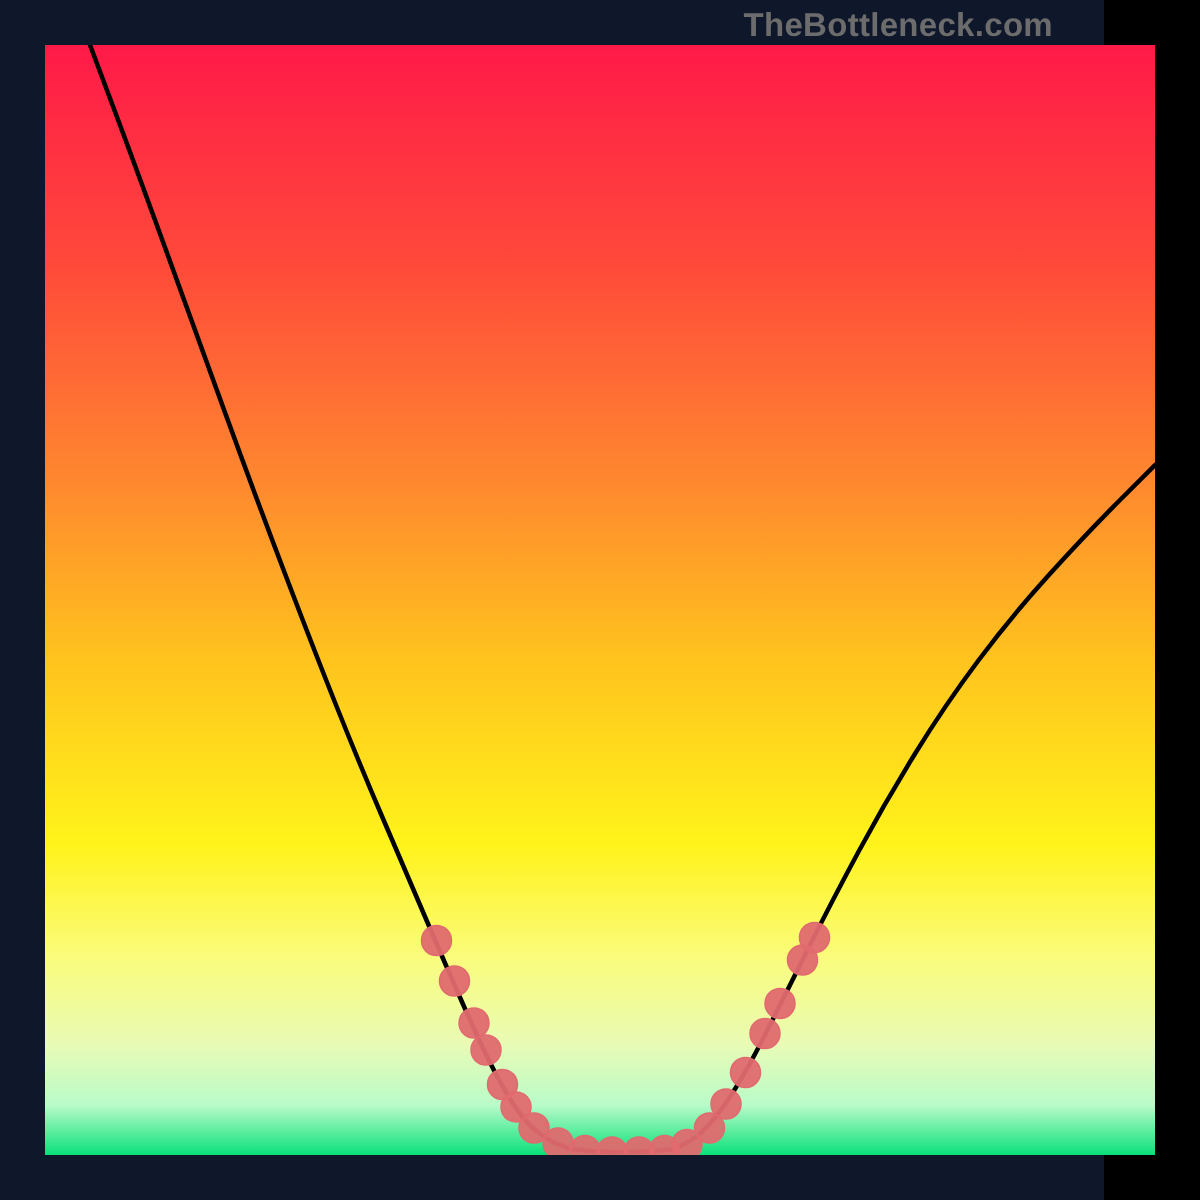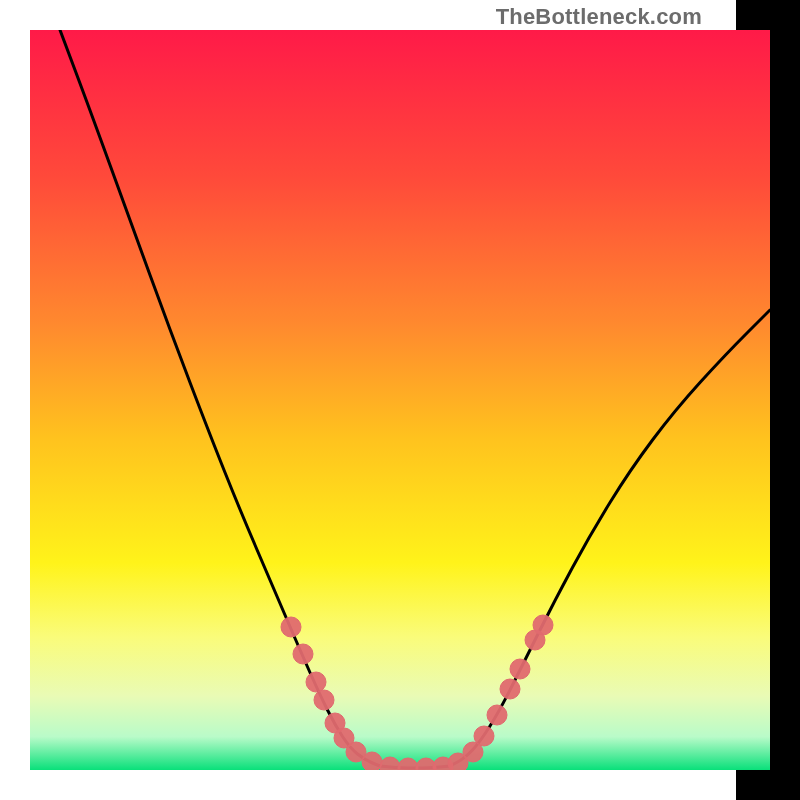--- a/index.html
+++ b/index.html
@@ -7,21 +7,21 @@
     padding: 0;
     width: 800px;
     height: 800px;
     overflow: hidden;
     background: #000;
   }
   .frame {
     position: relative;
     width: 736px;
     height: 800px;
-    background: #ffffff;
+    background: #0f172a;
   }
   .plot-area {
     position: absolute;
     left: 30px;
     top: 30px;
     width: 740px;
     height: 740px;
     overflow: hidden;
   }
   .gradient {

